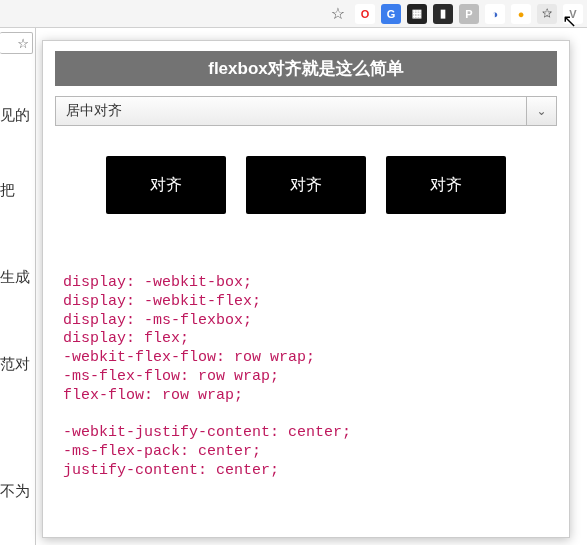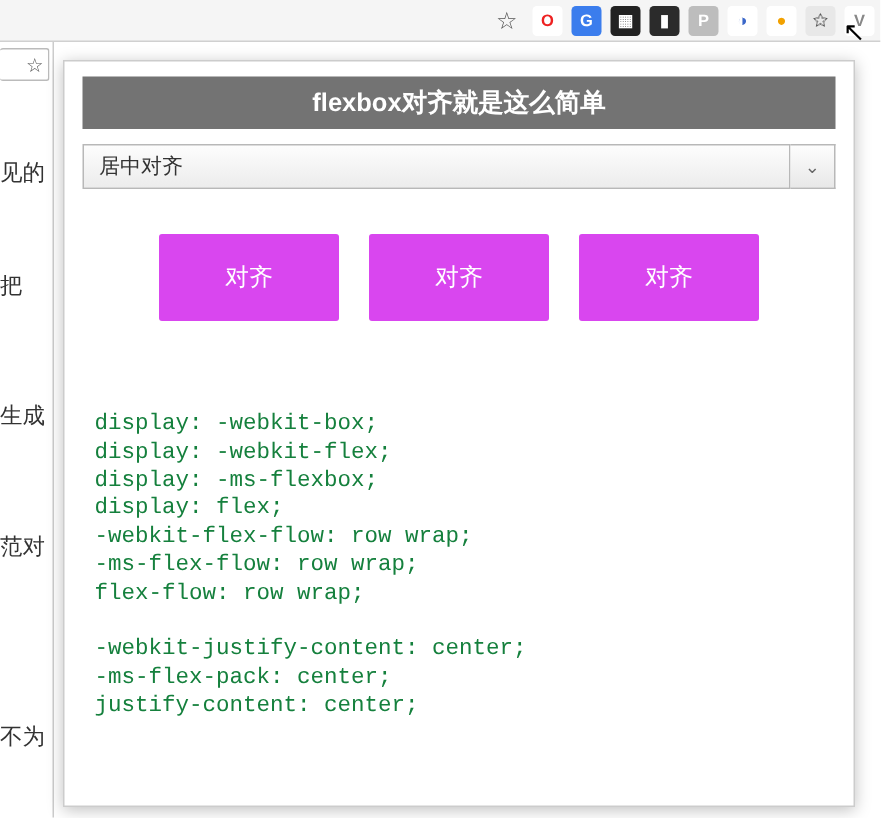--- a/index.html
+++ b/index.html
@@ -106,34 +106,34 @@
 
   .demo-area {
     margin-top: 30px;
     display: flex;
     flex-flow: row wrap;
     justify-content: center;
     gap: 20px;
   }
   .demo-btn {
     width: 120px; height: 58px;
-    background: #d946ef;
+    background: #000000;
     color: #fff;
     display:flex; align-items:center; justify-content:center;
     font-size: 16px;
     border-radius: 2px;
     border: none;
     cursor: pointer;
   }
 
   .code-block {
     margin-top: 60px;
     font-family: "Courier New", monospace;
     font-size: 15px;
-    color: #15803d;
+    color: #be185d;
     line-height: 1.25;
     white-space: pre;
     padding-left: 8px;
   }
 </style>
 </head>
 <body>
 
 <div class="chrome">
   <span class="star">☆</span>

